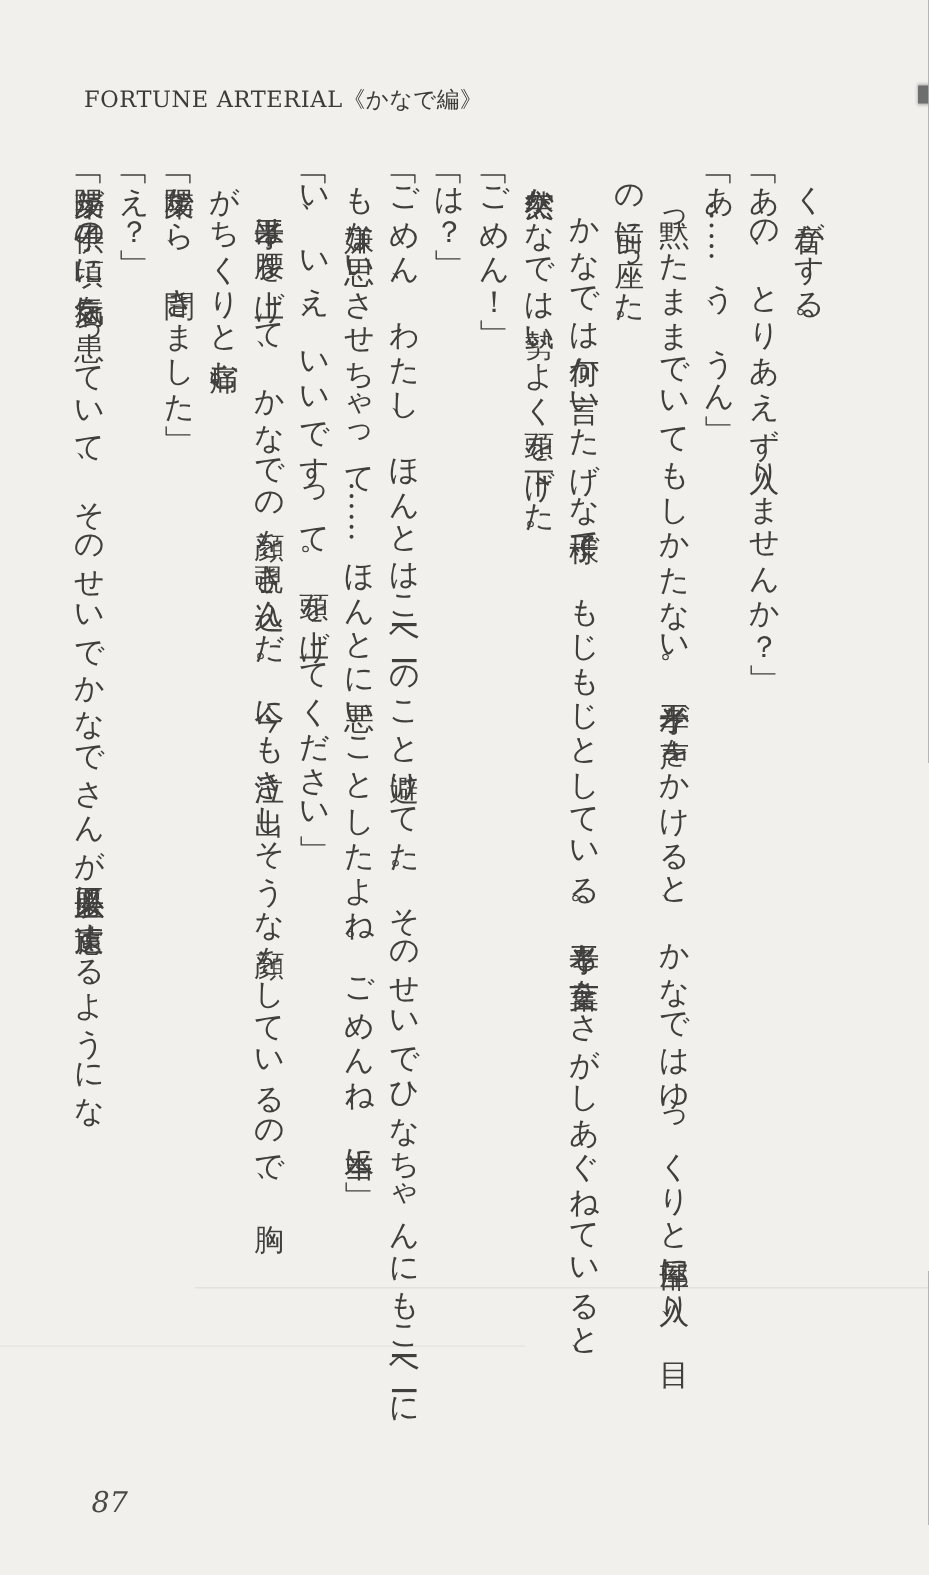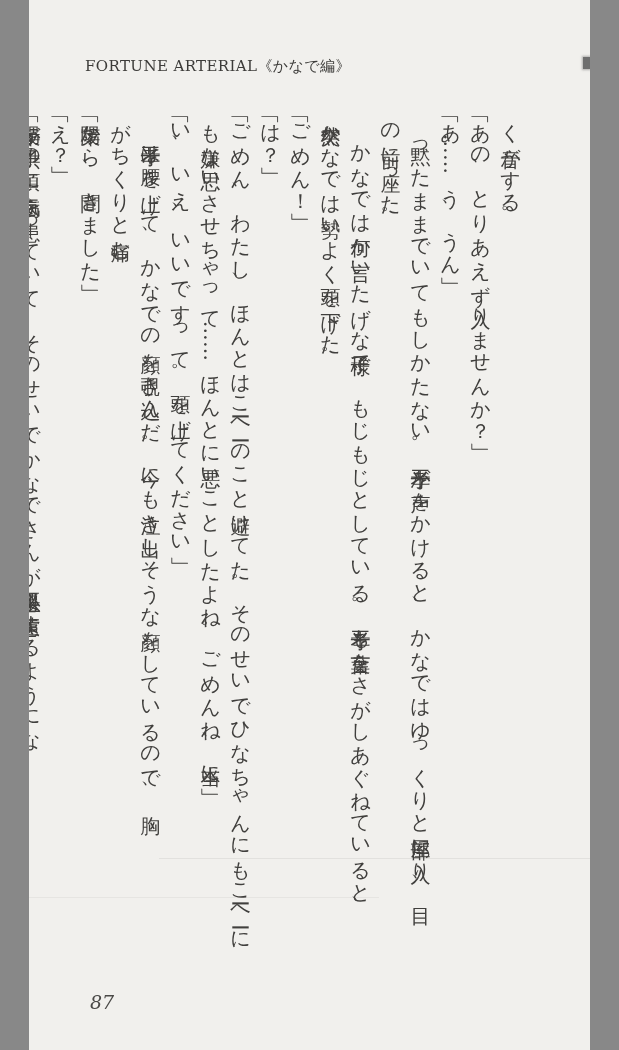--- a/index.html
+++ b/index.html
@@ -2,21 +2,21 @@
 <html lang="ja"><head>
 <meta charset="utf-8">
 <style>
   html, body {
     margin: 0;
     padding: 0;
     background: #888;
   }
   .page {
     position: relative;
-    width: 561px;
+    width: 619px;
     height: 1050px;
     margin: 0 auto;
     background: #f1f0ed;
     overflow: hidden;
     font-family: "DejaVu Serif", "Liberation Serif", serif;
   }
   .running-header {
     position: absolute;
     left: 56px;
     top: 57px;

